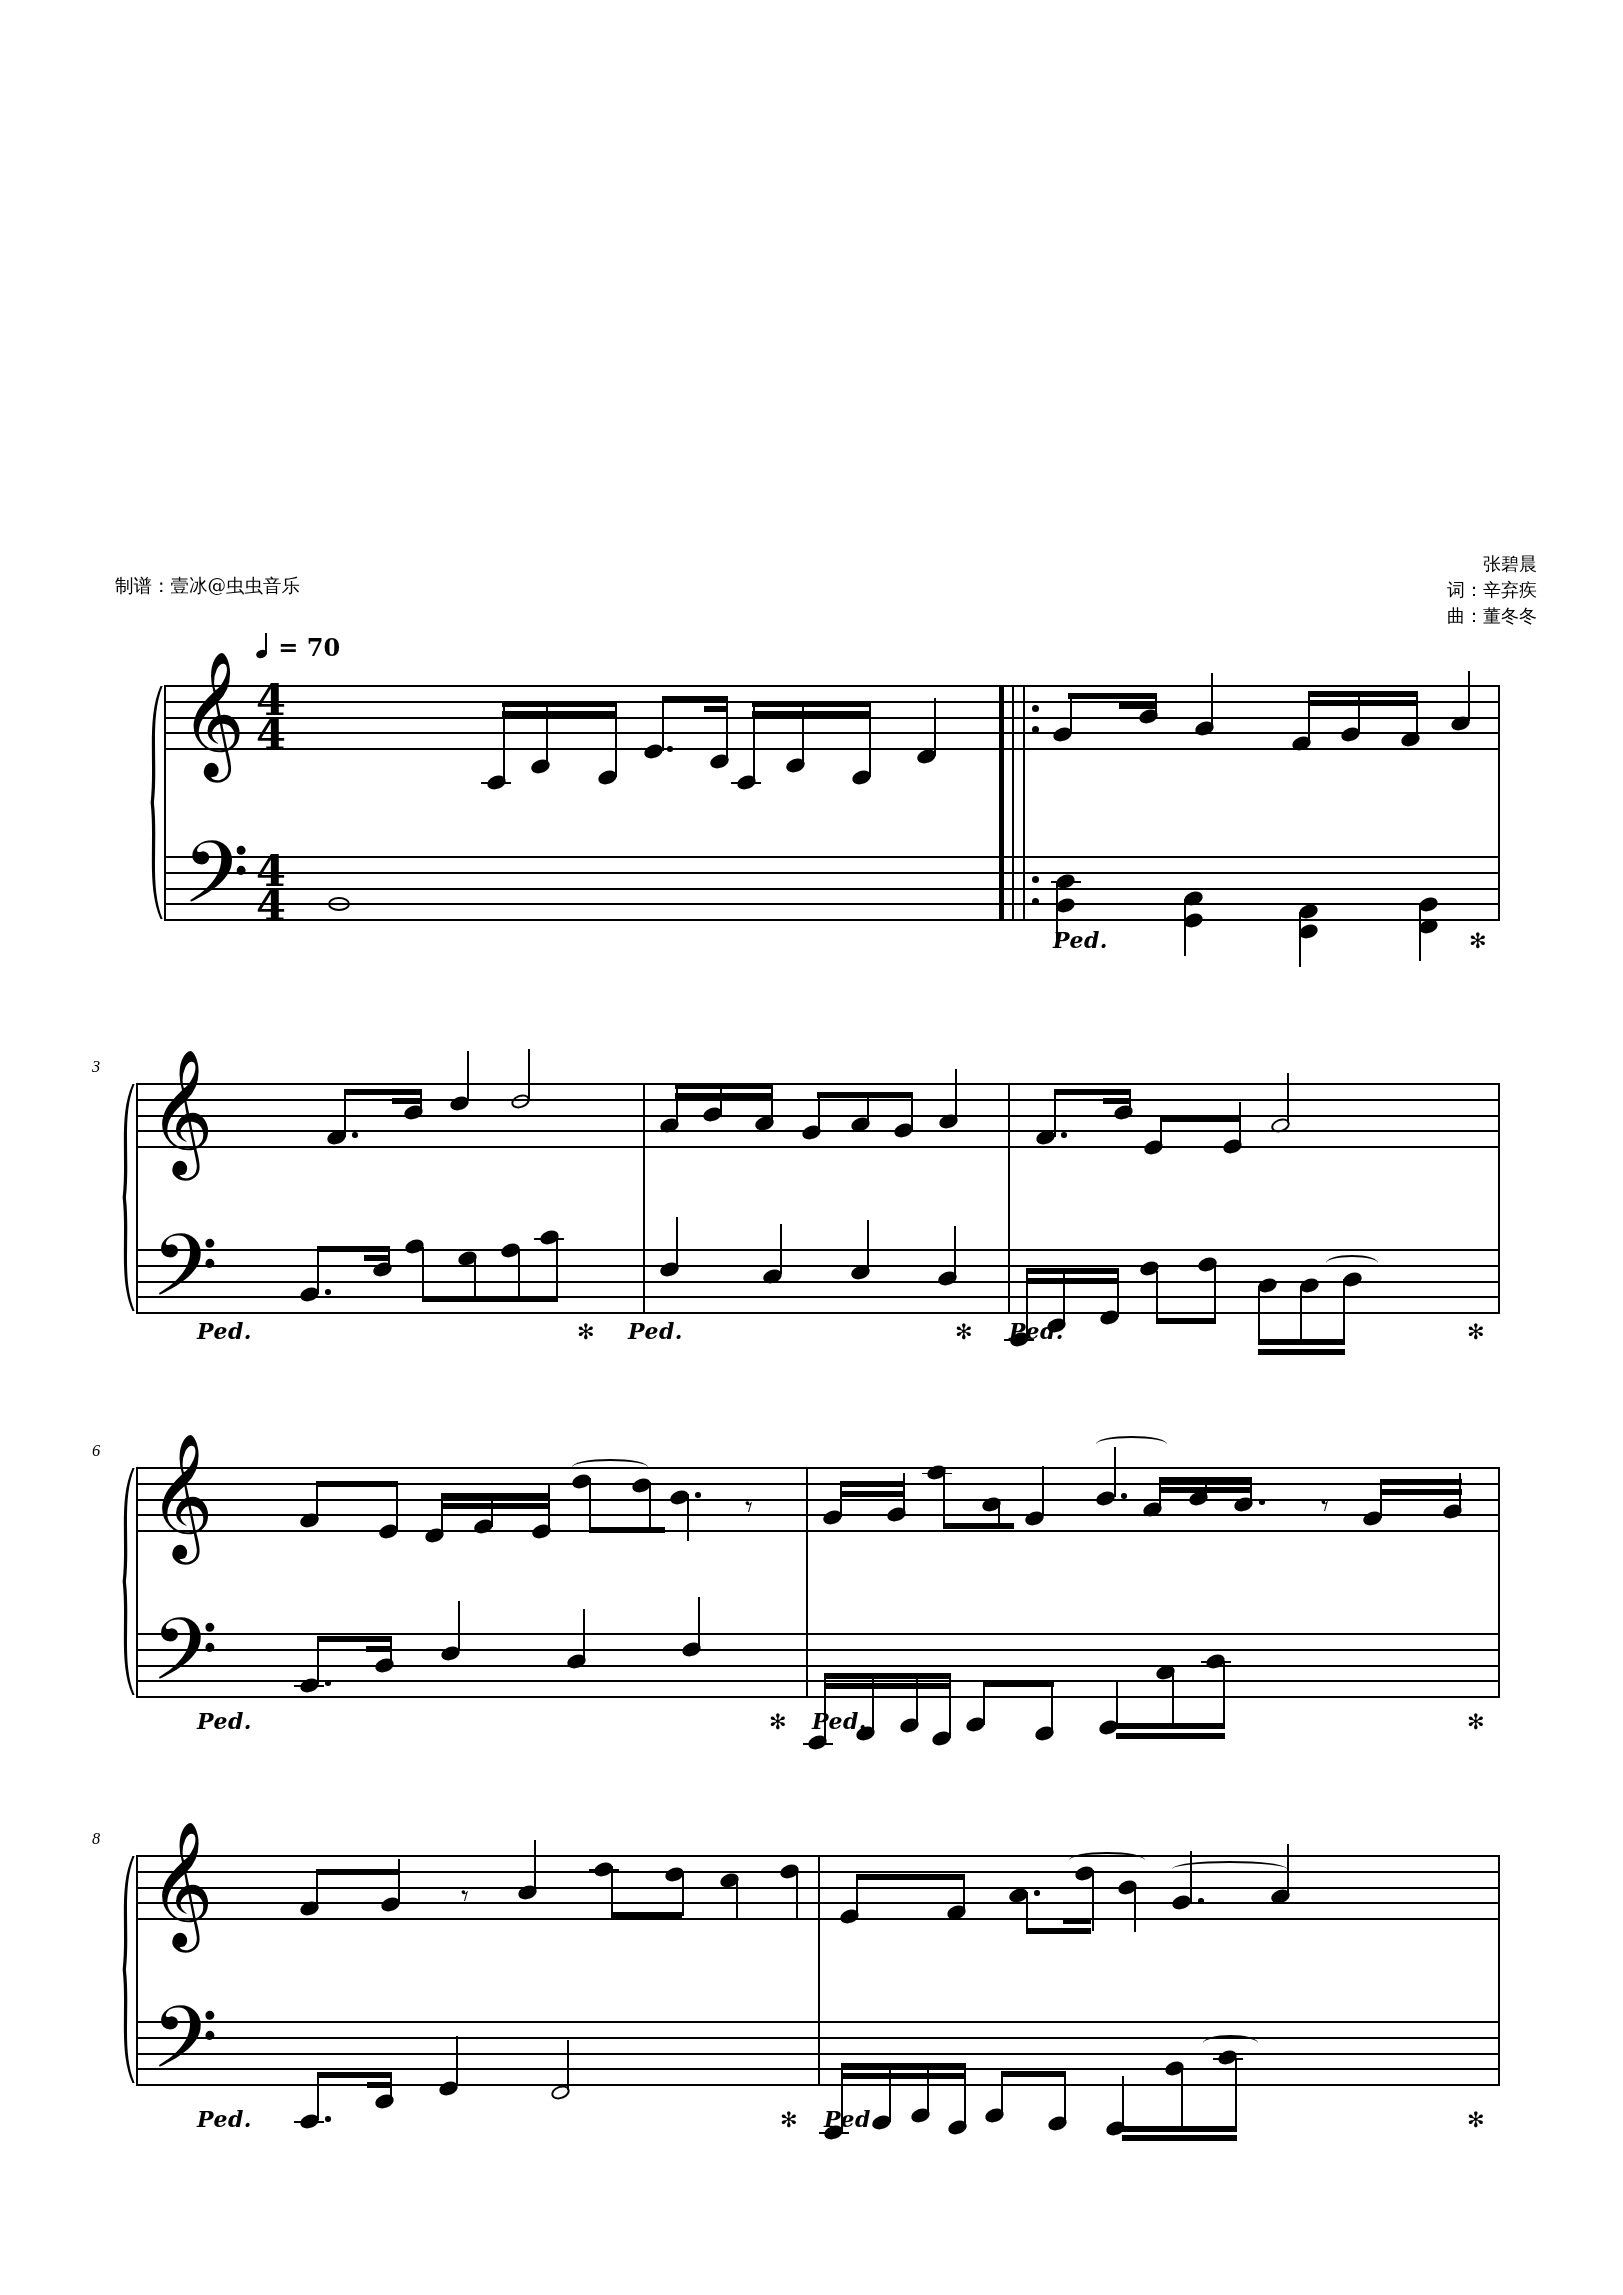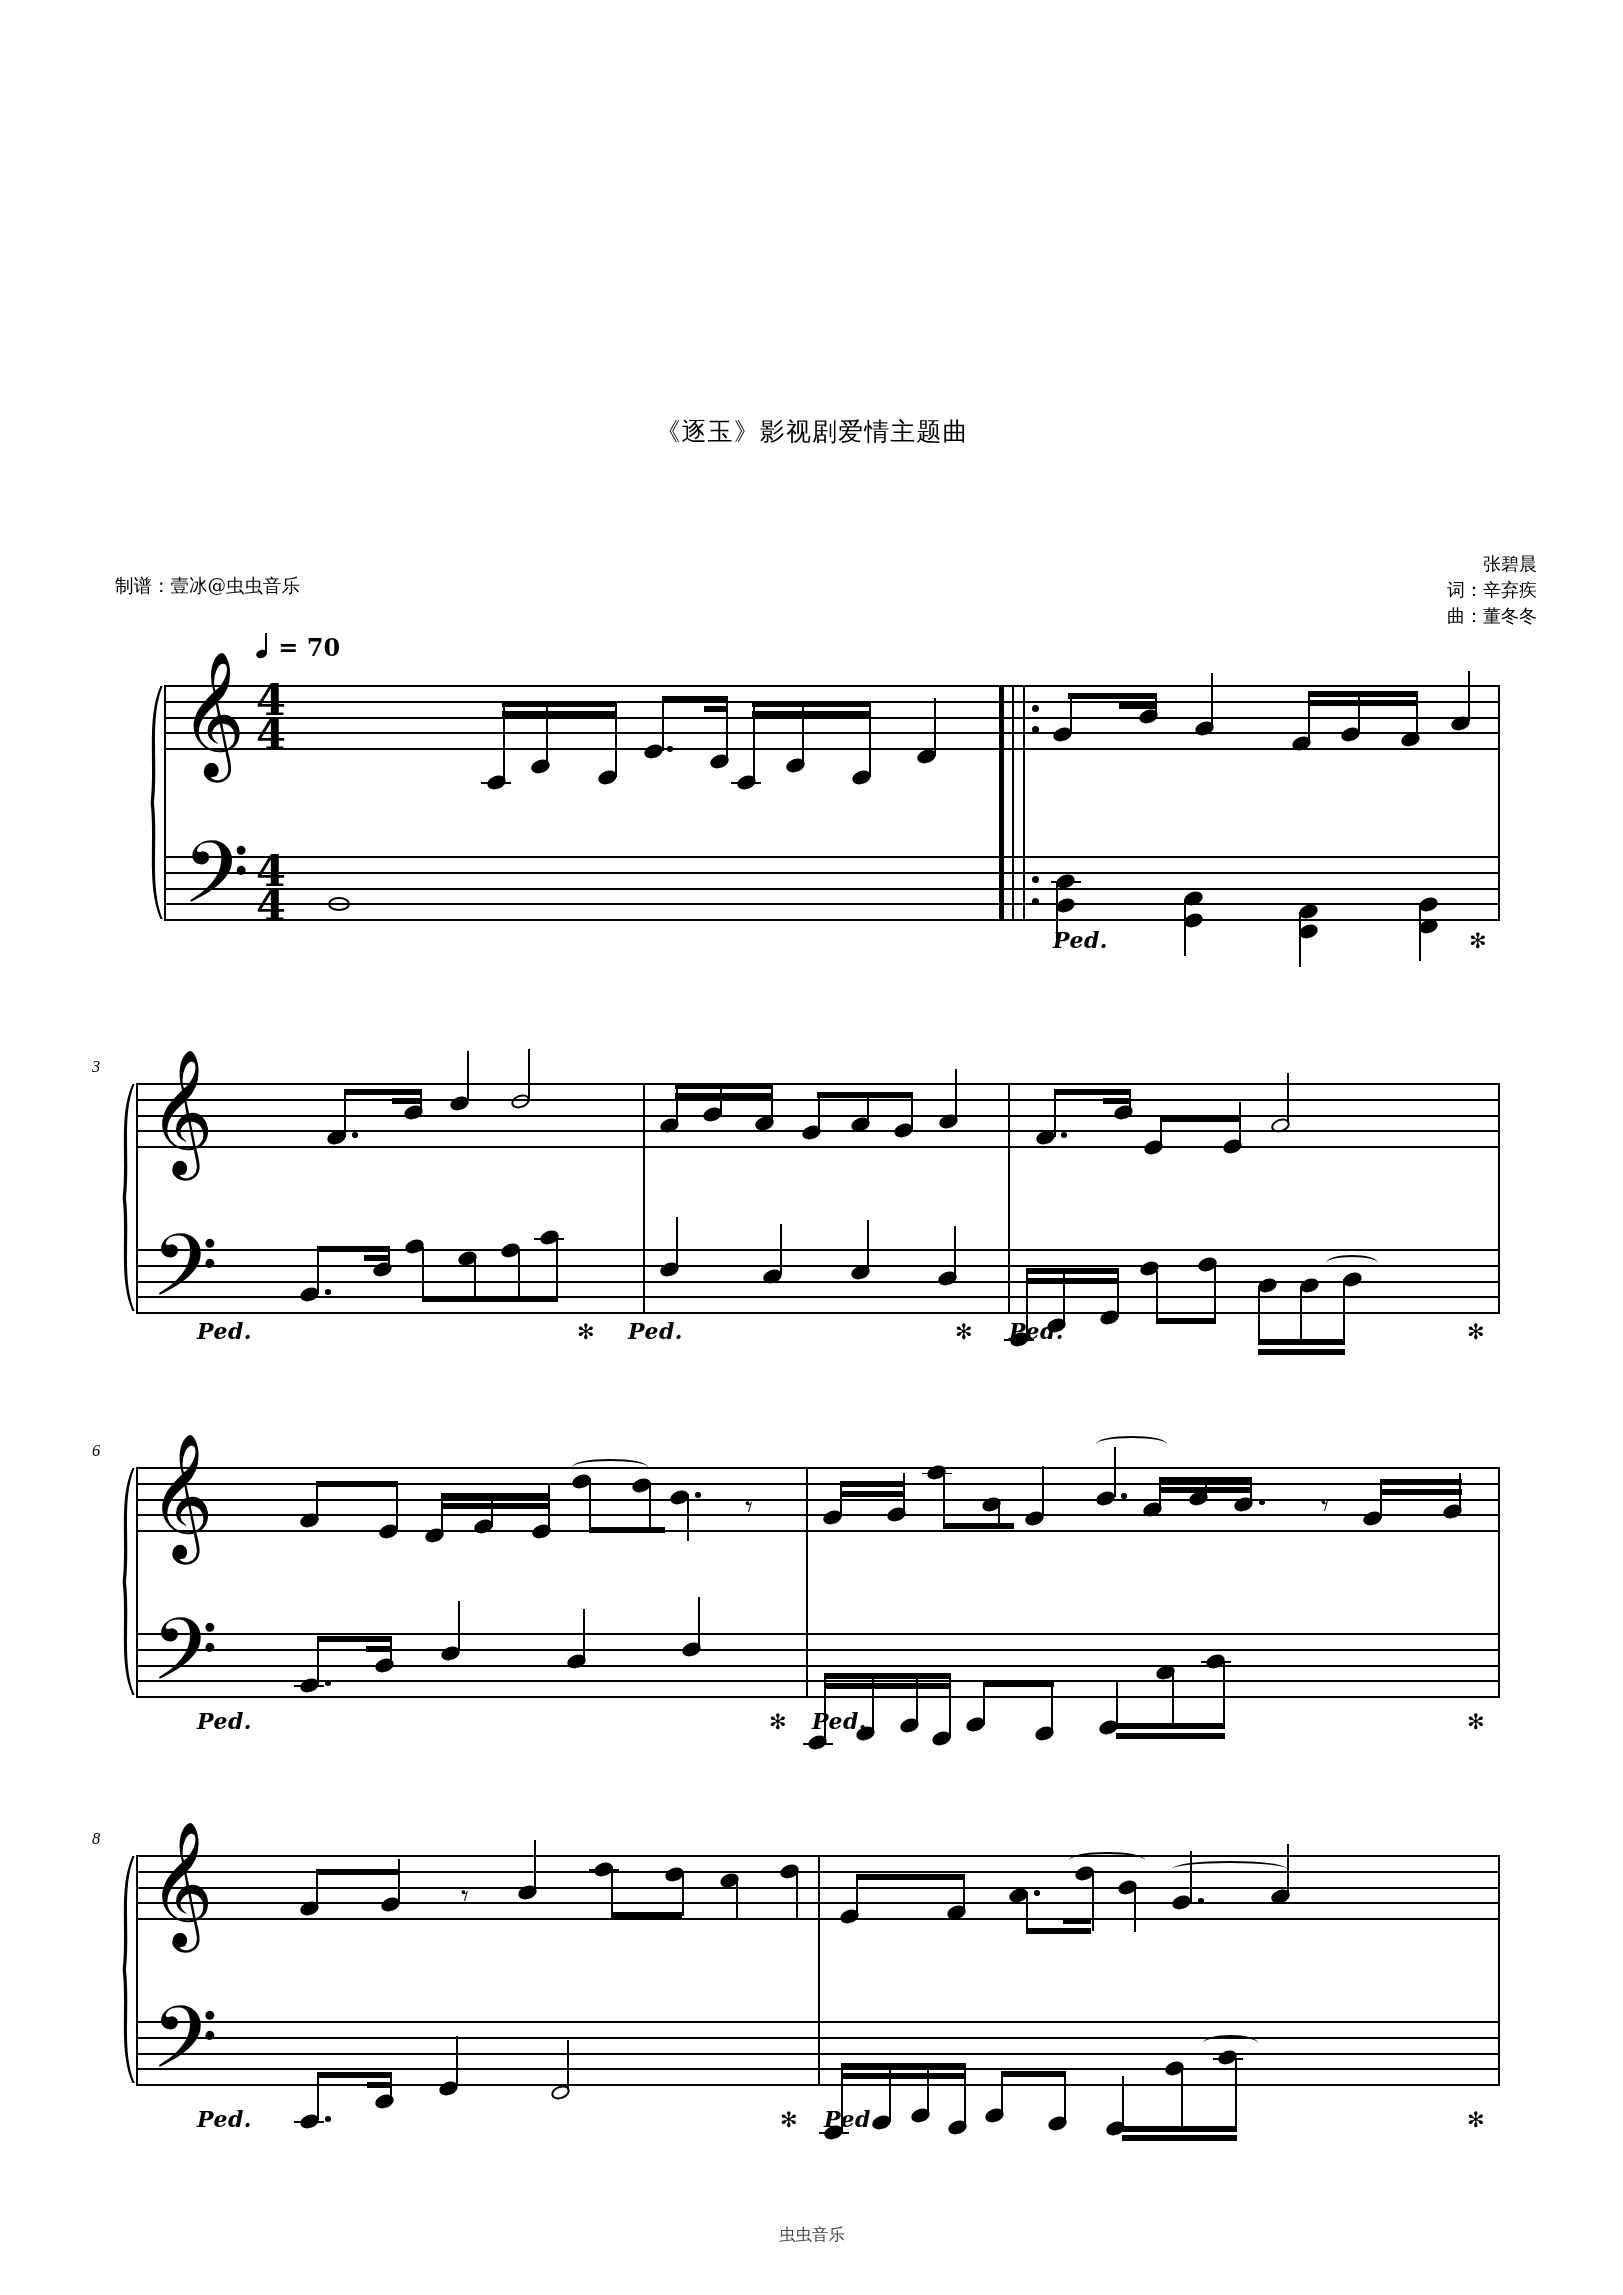--- a/index.html
+++ b/index.html
@@ -240,21 +240,20 @@
     width: 7px; height: 7px;
     border-radius: 50%;
     background: #000;
   }
 </style>
 </head>
 <body>
 
 <div class="sheet">
 
-  <div class="subtitle">《逐玉》影视剧爱情主题曲</div>
 
   <div class="credit-left">制谱：壹冰@虫虫音乐</div>
 
   <div class="credit-right">
     <div><span>张碧晨</span></div>
     <div><span>词：辛弃疾</span></div>
     <div><span>曲：董冬冬</span></div>
   </div>
 
   <div class="tempo">
@@ -805,15 +804,14 @@
     <div class="slur" style="left:1067px; top:180px; width:55px;"></div>
 
     <div class="barline" style="left:1362px; top:0; height:229px;"></div>
 
     <div class="ped" style="left:61px; top:251px;">Ped.</div>
     <div class="pedstar" style="left:644px; top:253px;">✻</div>
     <div class="ped" style="left:688px; top:251px;">Ped.</div>
     <div class="pedstar" style="left:1331px; top:253px;">✻</div>
   </div>
 
-  <div class="footer-mark">虫虫音乐</div>
 </div>
 
 
 </body></html>

